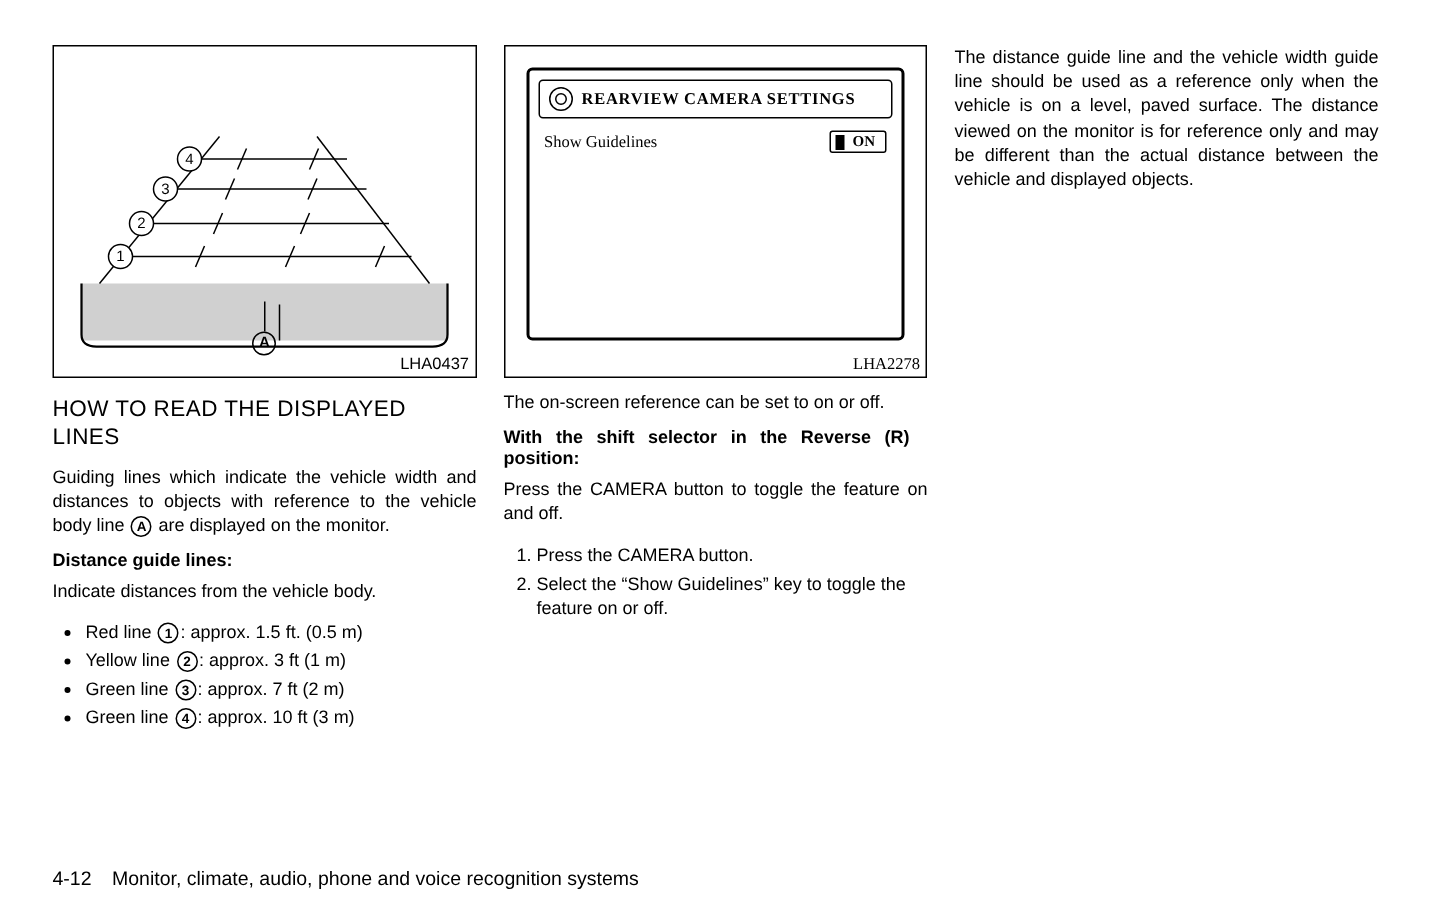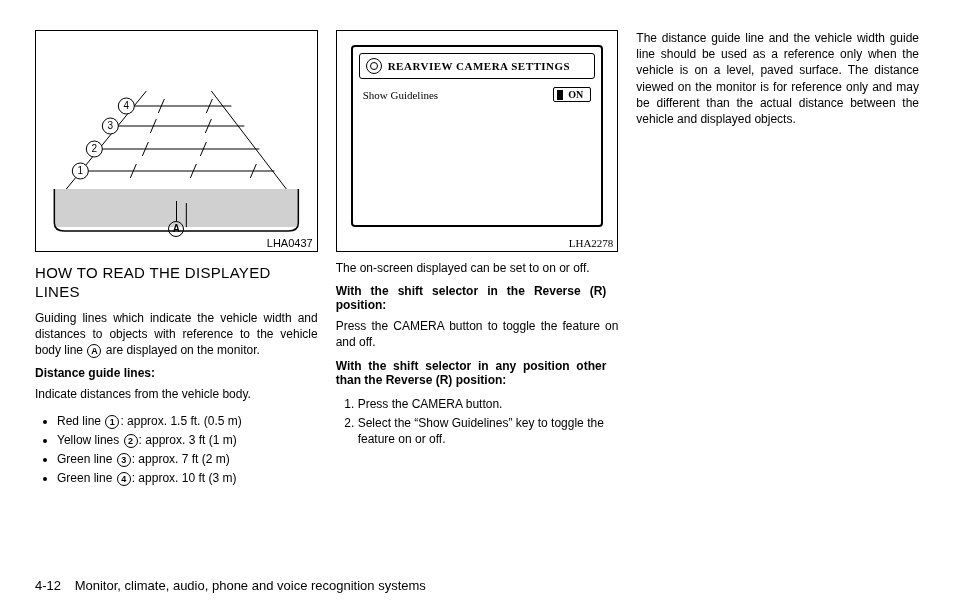--- a/index.html
+++ b/index.html
@@ -249,21 +249,21 @@
       </div>
 
       <h2 class="sect">HOW TO READ THE DISPLAYED LINES</h2>
       <p class="body">
         <span>Guiding lines which indicate the vehicle width and distances to objects with reference to the vehicle body line </span><span class="circled">A</span><span> are displayed on the monitor.</span>
       </p>
       <p class="bold">Distance guide lines:</p>
       <p class="body">Indicate distances from the vehicle body.</p>
       <ul class="bul">
         <li><span>Red line </span><span class="circled">1</span><span>: approx. 1.5 ft. (0.5 m)</span></li>
-        <li><span>Yellow lines </span><span class="circled">2</span><span>: approx. 3 ft (1 m)</span></li>
+        <li><span>Yellow line </span><span class="circled">2</span><span>: approx. 3 ft (1 m)</span></li>
         <li><span>Green line </span><span class="circled">3</span><span>: approx. 7 ft (2 m)</span></li>
         <li><span>Green line </span><span class="circled">4</span><span>: approx. 10 ft (3 m)</span></li>
       </ul>
     </div>
 
     <div class="col">
       <div class="figbox fig2">
         <div class="inner">
           <div class="hdr">
             <span class="gearicon"></span>
@@ -273,24 +273,23 @@
             <span>Show Guidelines</span>
             <span class="toggle">
               <span class="sw"></span>
               <span>ON</span>
             </span>
           </div>
         </div>
         <span class="label">LHA2278</span>
       </div>
 
-      <p class="body">The on-screen displayed can be set to on or off.</p>
+      <p class="body">The on-screen reference can be set to on or off.</p>
       <p class="bold">With the shift selector in the Reverse (R) position:</p>
       <p class="body">Press the CAMERA button to toggle the feature on and off.</p>
-      <p class="bold">With the shift selector in any position other than the Reverse (R) position:</p>
       <ol class="num">
         <li>Press the CAMERA button.</li>
         <li>Select the “Show Guidelines” key to toggle the feature on or off.</li>
       </ol>
     </div>
 
     <div class="col">
       <p class="body">The distance guide line and the vehicle width guide line should be used as a reference only when the vehicle is on a level, paved surface. The distance viewed on the monitor is for reference only and may be different than the actual distance between the vehicle and displayed objects.</p>
     </div>
 

